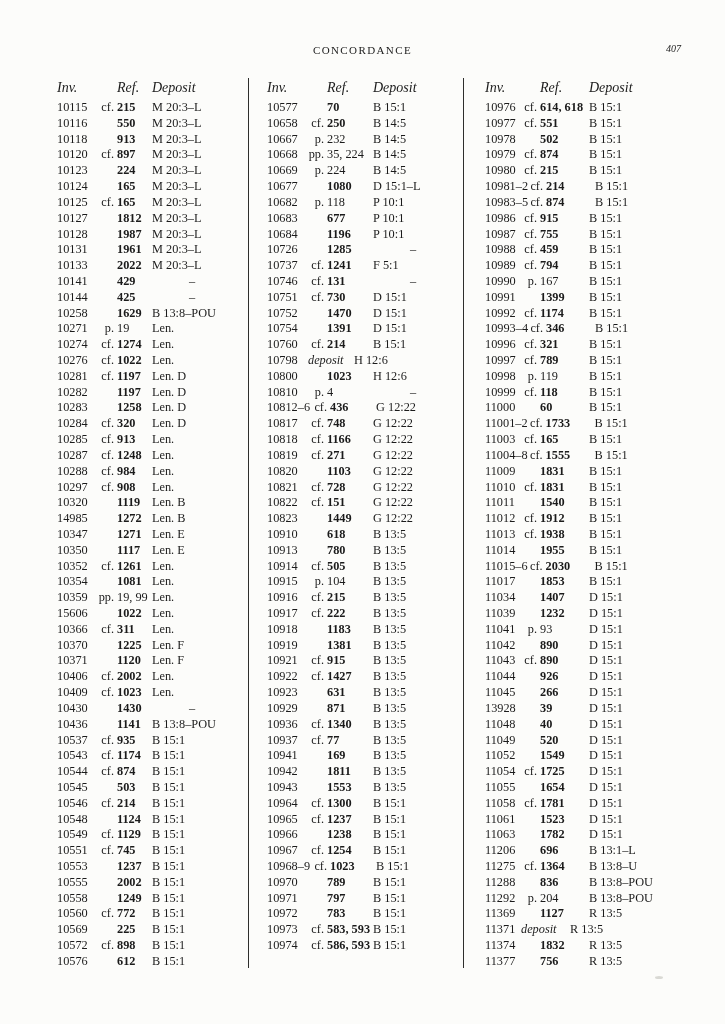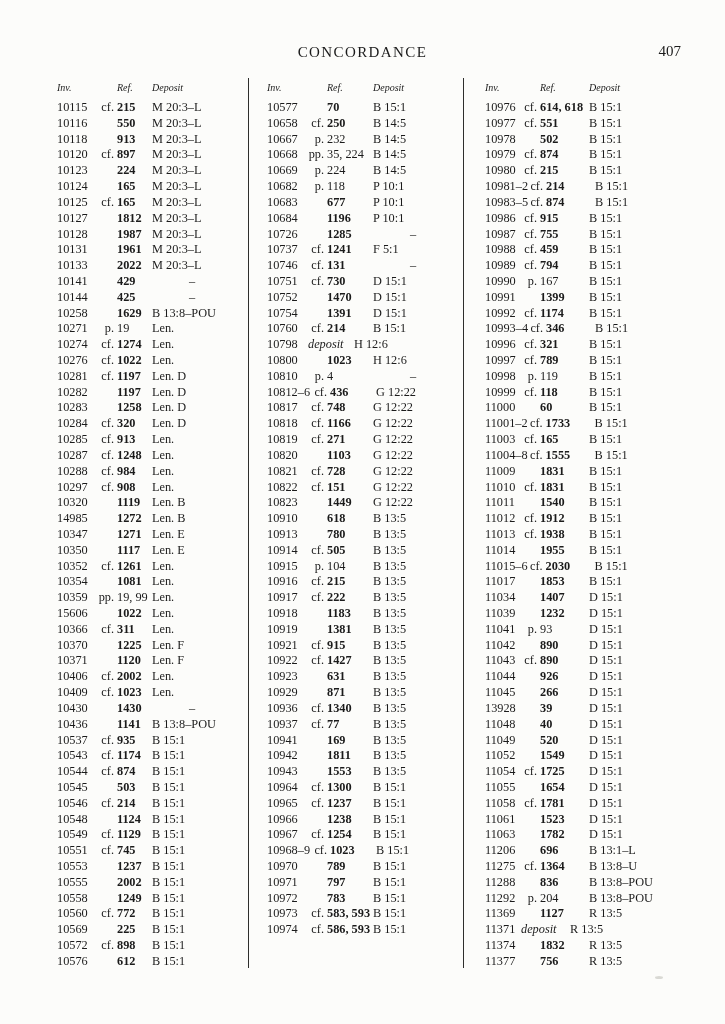--- a/index.html
+++ b/index.html
@@ -8,41 +8,42 @@
     width:725px;height:1024px;
     margin:0 auto;
     background:#fcfcfa;
     color:#1b1b1b;
     font-family:"Liberation Serif",serif;
     overflow:hidden;
   }
   .title{
     position:absolute;top:44px;left:0;width:100%;
     text-align:center;
-    font-size:15px;letter-spacing:1.4px;
+    font-size:11px;letter-spacing:1.4px;
     font-weight:normal;
   }
   .pageno{
     position:absolute;top:43px;right:44px;
-    font-size:15px;
+    font-size:10px;
+    font-style:italic;
   }
   .vrule{
     position:absolute;top:78px;height:890px;width:1px;
     background:#2e2e2c;
   }
   .vrule.d1{left:248px}
   .vrule.d2{left:463px}
   .col{position:absolute;top:80px;}
   .col1{left:57px;width:190px}
   .col2{left:267px;width:195px}
   .col3{left:485px;width:195px}
   .hdr{
     display:flex;
     font-style:italic;
-    font-size:10px;line-height:16px;
+    font-size:14px;line-height:16px;
     margin-bottom:4px;
     white-space:nowrap;
   }
   .row{
     display:flex;
     font-size:12.3px;line-height:15.82px;
     white-space:nowrap;
   }
   .inv{flex:0 0 40px;overflow:visible;}
   .pre{flex:0 0 20px;text-align:right;padding-right:3px;box-sizing:border-box;}
@@ -444,20 +445,26 @@
           <span class="num">35, 224</span>
           <span class="dep">B 14:5</span>
         </div>
         <div class="row">
           <span class="inv">10669</span>
           <span class="pre">p.</span>
           <span class="num">224</span>
           <span class="dep">B 14:5</span>
         </div>
         <div class="row">
+          <span class="inv">10677</span>
+          <span class="pre"></span>
+          <span class="num b">1080</span>
+          <span class="dep">D 15:1–L</span>
+        </div>
+        <div class="row">
           <span class="inv">10682</span>
           <span class="pre">p.</span>
           <span class="num">118</span>
           <span class="dep">P 10:1</span>
         </div>
         <div class="row">
           <span class="inv">10683</span>
           <span class="pre"></span>
           <span class="num b">677</span>
           <span class="dep">P 10:1</span>

